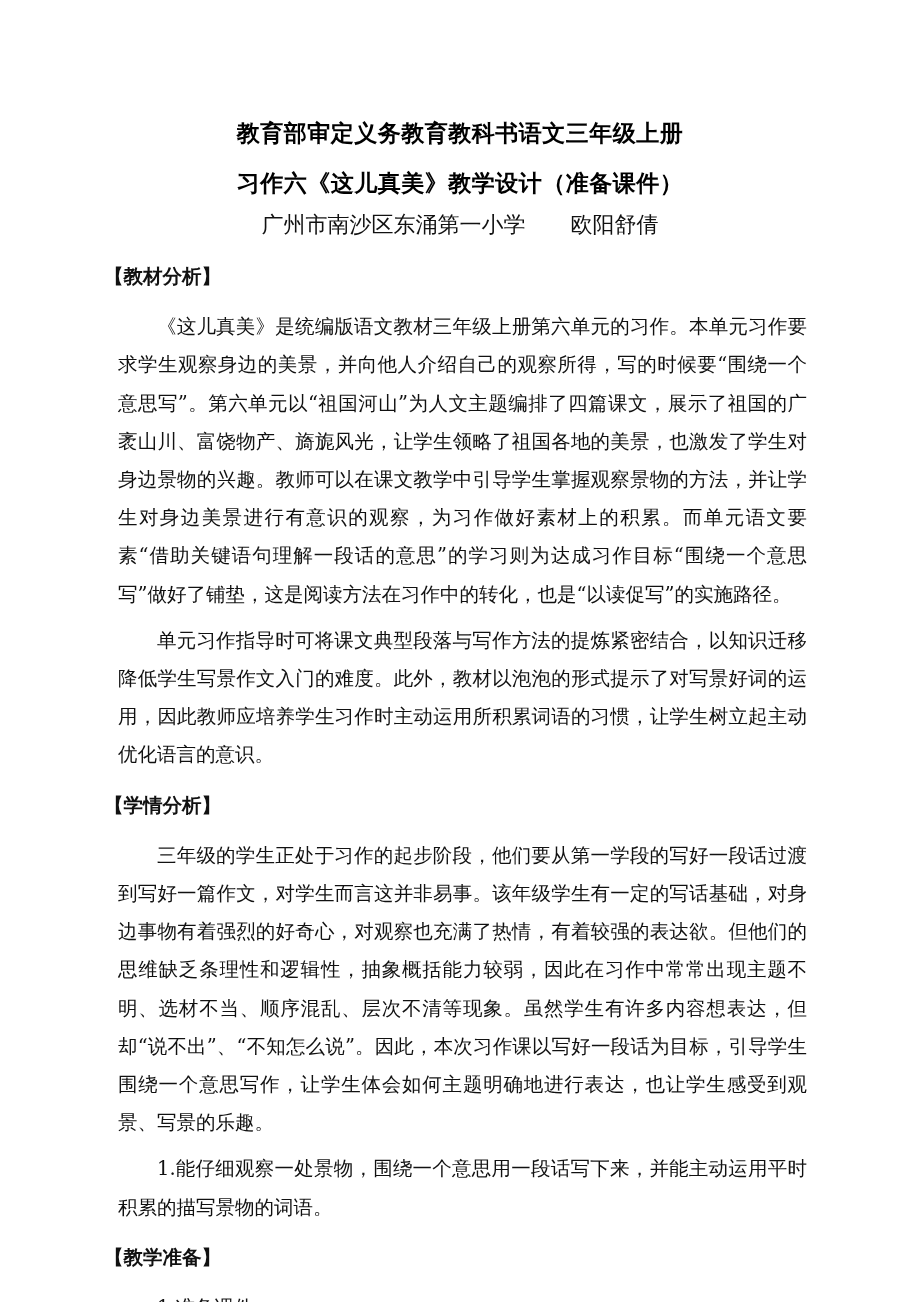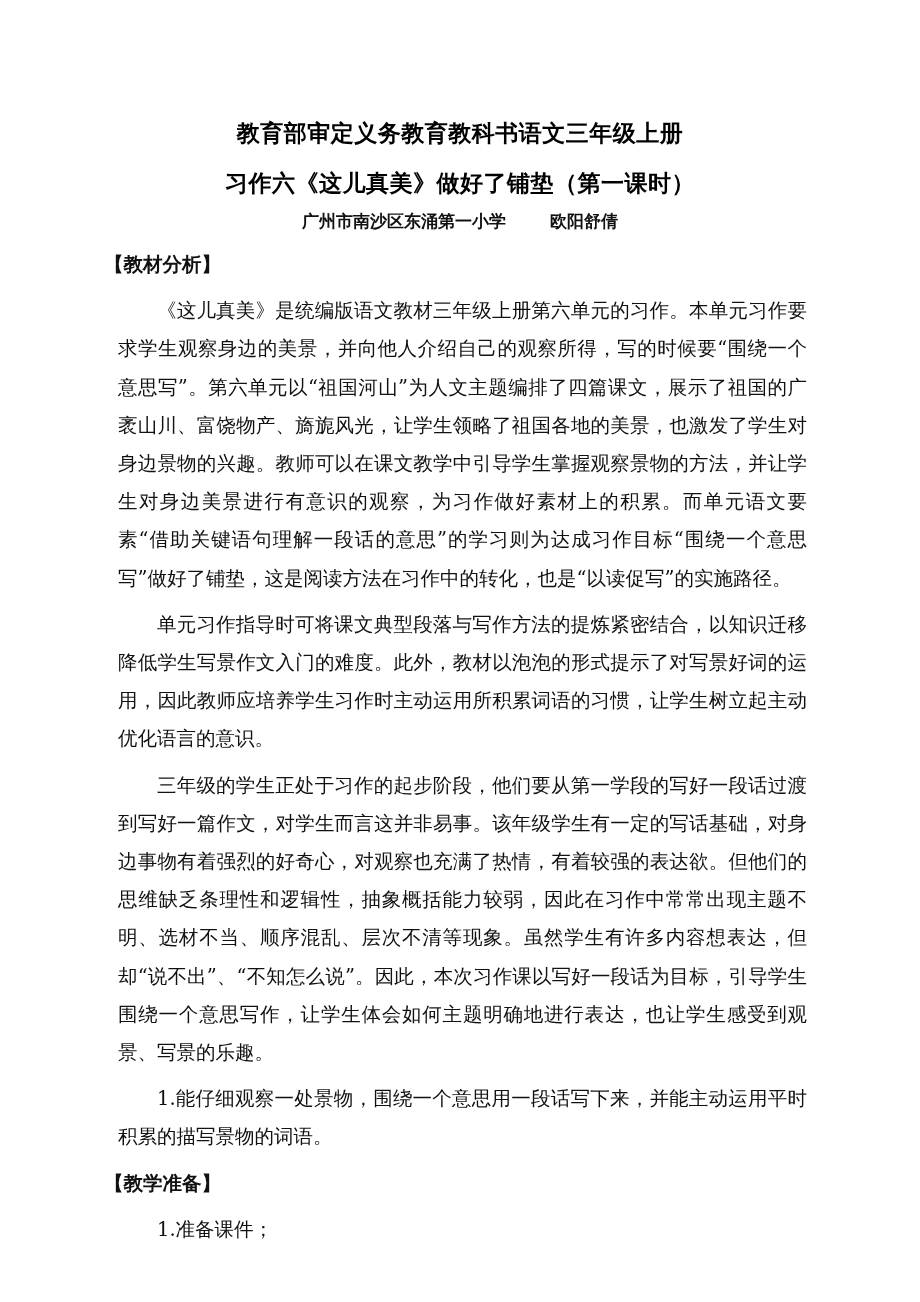--- a/index.html
+++ b/index.html
@@ -42,73 +42,74 @@
       font-size: 23px;
       letter-spacing: 0.5px;
     }
     .author-line {
       position: absolute;
       top: 210px;
       left: 0;
       width: 920px;
       text-align: center;
       font-family: "DejaVu Sans", "Liberation Sans", sans-serif;
-      font-weight: bold;
-      font-size: 17px;
+      font-weight: normal;
+      font-size: 22px;
       color: #111111;
     }
     .author-line .school {
       margin-right: 38px;
     }
     .body {
       position: absolute;
       left: 110px;
       top: 246px;
       width: 705px;
       font-size: 19.5px;
       line-height: 38.2px;
       text-align: justify;
       text-justify: inter-character;
       word-break: break-all;
     }
     .heading {
-      margin: 0;
+      margin: 12px;
       padding: 0;
       font-size: 19.5px;
       line-height: 38.2px;
       margin-left: -6px;
     }
     .para {
       margin: 8px;
       padding: 0;
       text-indent: 2em;
     }
   </style>
 </head>
 <body>
 
 <div class="page">
 
   <div class="title title-1">教育部审定义务教育教科书语文三年级上册</div>
-  <div class="title title-2">习作六《这儿真美》做好了铺垫（第一课时）</div>
+  <div class="title title-2">习作六《这儿真美》教学设计（准备课件）</div>
 
   <div class="author-line">
     <span class="school">广州市南沙区东涌第一小学</span>
     <span class="author">欧阳舒倩</span>
   </div>
 
   <div class="body">
 
     <section>
       <h3 class="heading">【教材分析】</h3>
       <p class="para">《这儿真美》是统编版语文教材三年级上册第六单元的习作。本单元习作要求学生观察身边的美景，并向他人介绍自己的观察所得，写的时候要“围绕一个意思写”。第六单元以“祖国河山”为人文主题编排了四篇课文，展示了祖国的广袤山川、富饶物产、旖旎风光，让学生领略了祖国各地的美景，也激发了学生对身边景物的兴趣。教师可以在课文教学中引导学生掌握观察景物的方法，并让学生对身边美景进行有意识的观察，为习作做好素材上的积累。而单元语文要素“借助关键语句理解一段话的意思”的学习则为达成习作目标“围绕一个意思写”做好了铺垫，这是阅读方法在习作中的转化，也是“以读促写”的实施路径。</p>
       <p class="para">单元习作指导时可将课文典型段落与写作方法的提炼紧密结合，以知识迁移降低学生写景作文入门的难度。此外，教材以泡泡的形式提示了对写景好词的运用，因此教师应培养学生习作时主动运用所积累词语的习惯，让学生树立起主动优化语言的意识。</p>
     </section>
 
     <section>
+      <h3 class="heading">【学情分析】</h3>
       <p class="para">三年级的学生正处于习作的起步阶段，他们要从第一学段的写好一段话过渡到写好一篇作文，对学生而言这并非易事。该年级学生有一定的写话基础，对身边事物有着强烈的好奇心，对观察也充满了热情，有着较强的表达欲。但他们的思维缺乏条理性和逻辑性，抽象概括能力较弱，因此在习作中常常出现主题不明、选材不当、顺序混乱、层次不清等现象。虽然学生有许多内容想表达，但却“说不出”、“不知怎么说”。因此，本次习作课以写好一段话为目标，引导学生围绕一个意思写作，让学生体会如何主题明确地进行表达，也让学生感受到观景、写景的乐趣。</p>
     </section>
 
     <section>
       <p class="para">1.能仔细观察一处景物，围绕一个意思用一段话写下来，并能主动运用平时积累的描写景物的词语。</p>
     </section>
 
     <section>
       <h3 class="heading">【教学准备】</h3>
       <p class="para">1.准备课件；</p>

